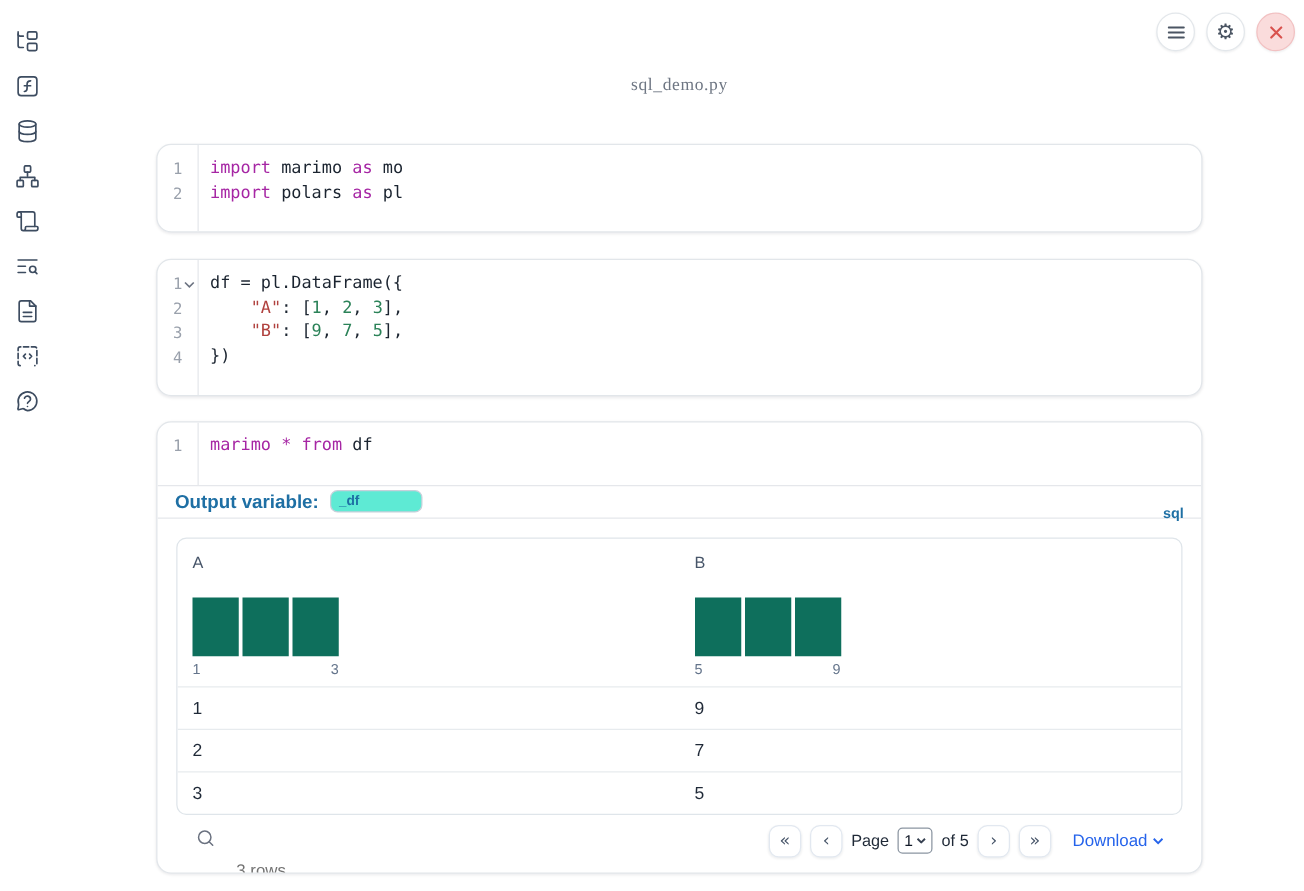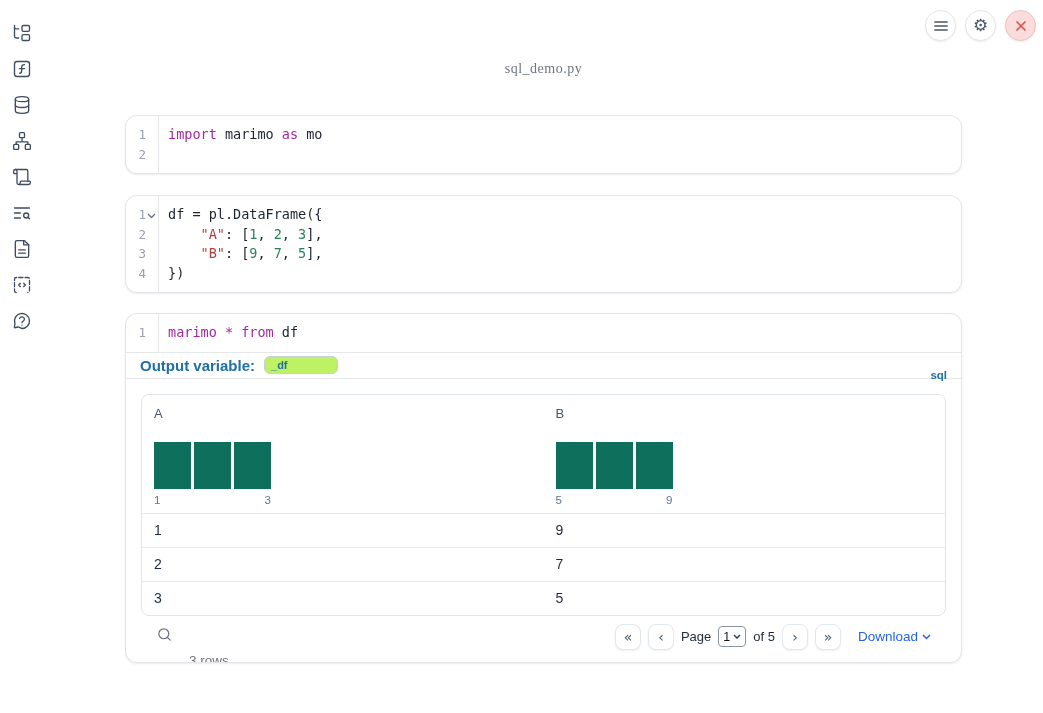--- a/index.html
+++ b/index.html
@@ -43,36 +43,36 @@
   .cell + .cell { margin-top:20px; }
   .cell1 { margin-bottom:21px; }
   .code-block { display:flex; }
   .gutter {
     width:33px; flex:none; padding:9px 0; border-right:1px solid #e5e7eb;
     font-family:"DejaVu Sans Mono", monospace; font-size:12.5px; color:#9aa1ac;
   }
   .gl { height:19.5px; line-height:19.5px; text-align:right; padding-right:12px; position:relative; }
   .gl .fold { position:absolute; right:2px; top:8px; stroke:#6b7280; fill:none; stroke-width:1.3; }
   .codecol {
-    flex:1; padding:9px 0 9px 9px; font-family:"DejaVu Sans Mono", monospace;
+    flex:1; padding:9px 0 21px 9px; font-family:"DejaVu Sans Mono", monospace;
     font-size:13.5px; color:var(--code-text); white-space:pre;
   }
   .cl { height:19.5px; line-height:19.5px; }
   .tk-kw { color:var(--kw); } .tk-str { color:var(--str); } .tk-num { color:var(--num); } .tk-pl { color:var(--code-text); }
   
   .sql-editor { border-bottom:1px solid #e5e7eb; }
   .ovar-row {
     height:26px; display:flex; align-items:center; padding:0 14px; gap:9px;
     border-bottom:1px solid #e5e7eb;
   }
   .ovar-label { font-size:15px; font-weight:bold; color:var(--sqlblue); }
   .ovar-input {
     width:74px; height:18px; border:1px solid #c6d0da; border-radius:6px; padding:0 6px;
     font-family:"Liberation Sans", sans-serif; font-size:11px; font-weight:bold; color:var(--sqlblue);
-    outline:none; background:#bef264;
+    outline:none; background:#5eead4;
   }
   .lang-badge { margin-left:auto; font-size:11.5px; font-weight:bold; color:var(--sqlblue);margin-top:19px; }
   
   .out-body { padding:15px 15px 0 15px; }
   .tbl-panel { border:1px solid #dfe5ea; border-radius:8px; overflow:hidden; background:#fff; }
   .tbl-head { display:grid; grid-template-columns:1fr 1fr; border-bottom:1px solid #e7ebee; }
   .th-cell { padding:11px 12px 6px 12px; }
   .th-name { font-size:13px; color:#475569; height:15px; }
   .hist { margin-top:21px; height:47px; display:flex; align-items:flex-end; gap:3px; }
   .bar { width:37px; background:var(--bar); }
@@ -195,21 +195,21 @@
 <div class="nb-title">sql_demo.py</div>
 
 <main class="cells">
 
   <section class="cell cell1">
     <div class="code-block">
       <div class="gutter">
           <div class="gl"><span>1</span></div>
           <div class="gl"><span>2</span></div>
         </div>
-      <div class="codecol"><div class="cl"><span class="tk-kw">import</span><span class="tk-pl"> marimo </span><span class="tk-kw">as</span><span class="tk-pl"> mo</span></div></div>
+      <div class="codecol"><div class="cl"><span class="tk-kw">import</span><span class="tk-pl"> marimo </span><span class="tk-kw">as</span><span class="tk-pl"> mo</span></div><div class="cl"><span class="tk-kw">import</span><span class="tk-pl"> polars </span><span class="tk-kw">as</span><span class="tk-pl"> pl</span></div></div>
     </div>
   </section>
 
   <section class="cell">
     <div class="code-block">
       <div class="gutter">
           <div class="gl"><span>1</span><svg class="fold" width="9" height="6" viewBox="0 0 9 6">
               <path d="M1 1l3.5 3.5L8 1"></path>
             </svg></div>
           <div class="gl"><span>2</span></div>

